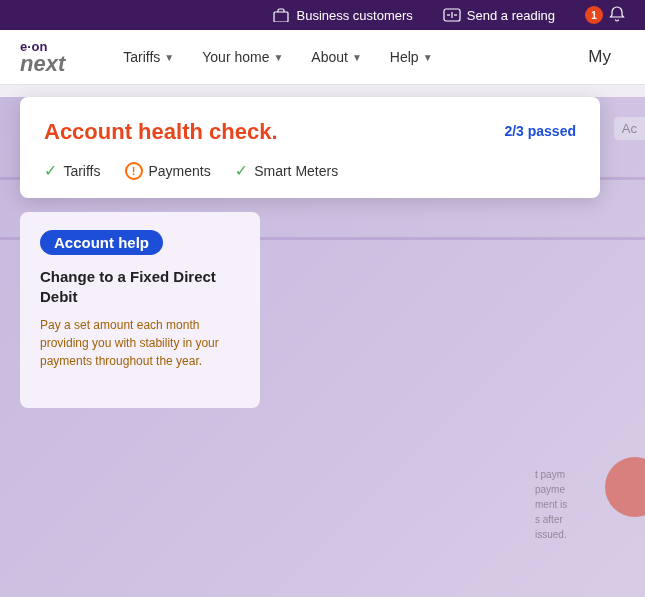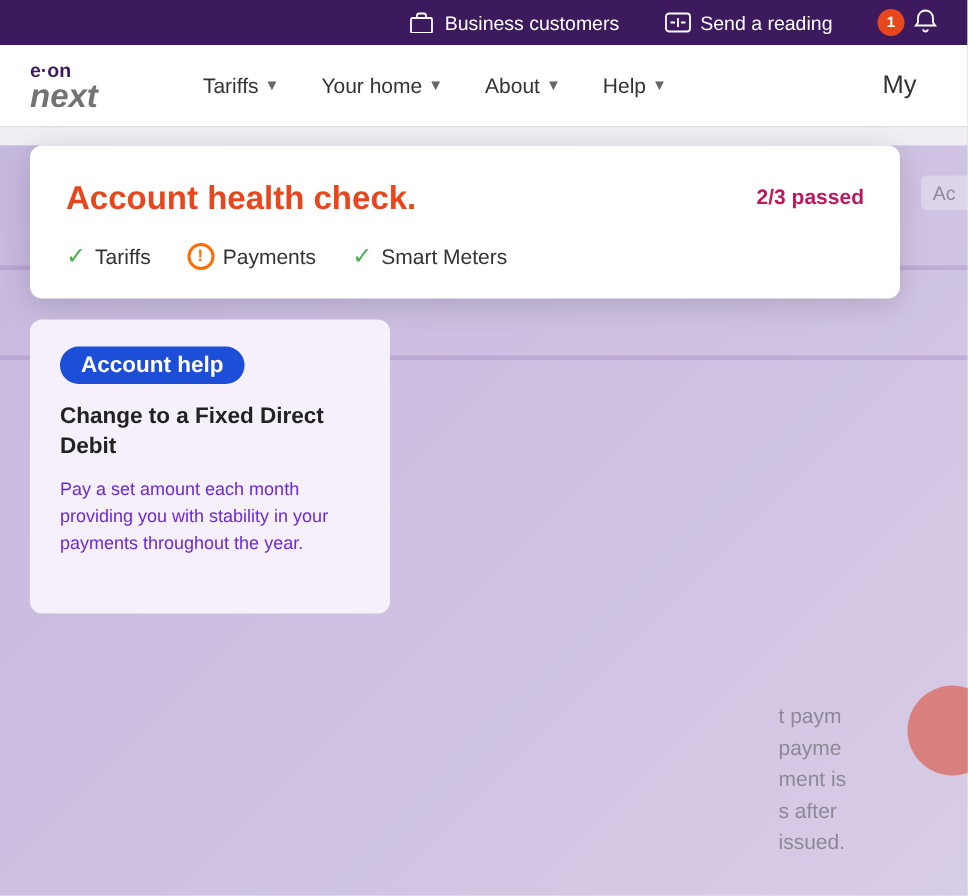--- a/index.html
+++ b/index.html
@@ -50,21 +50,21 @@
       font-weight: bold;
     }
 
     
     .nav-bar {
       background: white;
       height: 55px;
       display: flex;
       align-items: center;
       padding: 0 20px;
-      gap: 16px;
+      gap: 4px;
       border-bottom: 1px solid #e0e0e0;
     }
     .logo {
       margin-right: 40px;
     }
     .logo-eon {
       color: #3d1a5e;
       font-size: 13px;
       font-weight: bold;
       line-height: 1;
@@ -166,24 +166,24 @@
       left: 0;
       right: 0;
       height: 3px;
       background: #6b2fa0;
       opacity: 0.3;
     }
 
     
     .next-payment-block {
       position: absolute;
-      right: 26px;
+      right: 10px;
       top: 370px;
       width: 100px;
-      font-size: 14px;
+      font-size: 10px;
       color: #555;
       line-height: 1.5;
     }
 
     
     .modal-overlay {
       position: absolute;
       top: 97px;
       left: 0;
       right: 0;
@@ -210,21 +210,21 @@
       justify-content: space-between;
       align-items: flex-start;
       margin-bottom: 16px;
     }
     .health-title {
       color: #e8471e;
       font-size: 22px;
       font-weight: bold;
     }
     .passed-badge {
-      color: #be185d;
+      color: #1d4ed8;
       font-size: 14px;
       font-weight: 600;
       white-space: nowrap;
       margin-top: 4px;
     }
     .health-items {
       display: flex;
       gap: 24px;
       align-items: center;
     }
@@ -273,21 +273,21 @@
     }
     .help-title {
       font-size: 15px;
       font-weight: bold;
       color: #222;
       margin-bottom: 10px;
       line-height: 1.3;
     }
     .help-desc {
       font-size: 12px;
-      color: #6d28d9;
+      color: #a16207;
       line-height: 1.5;
       margin-bottom: 18px;
     }
     .switch-btn {
       background: #e8471e;
       color: white;
       border: none;
       border-radius: 24px;
       padding: 10px 32px;
       font-size: 14px;

